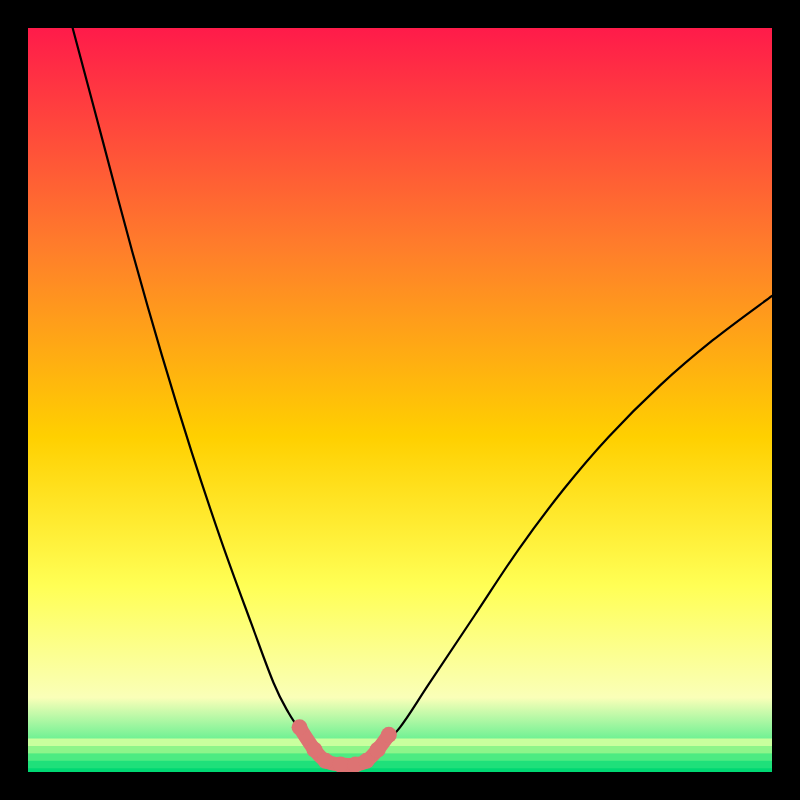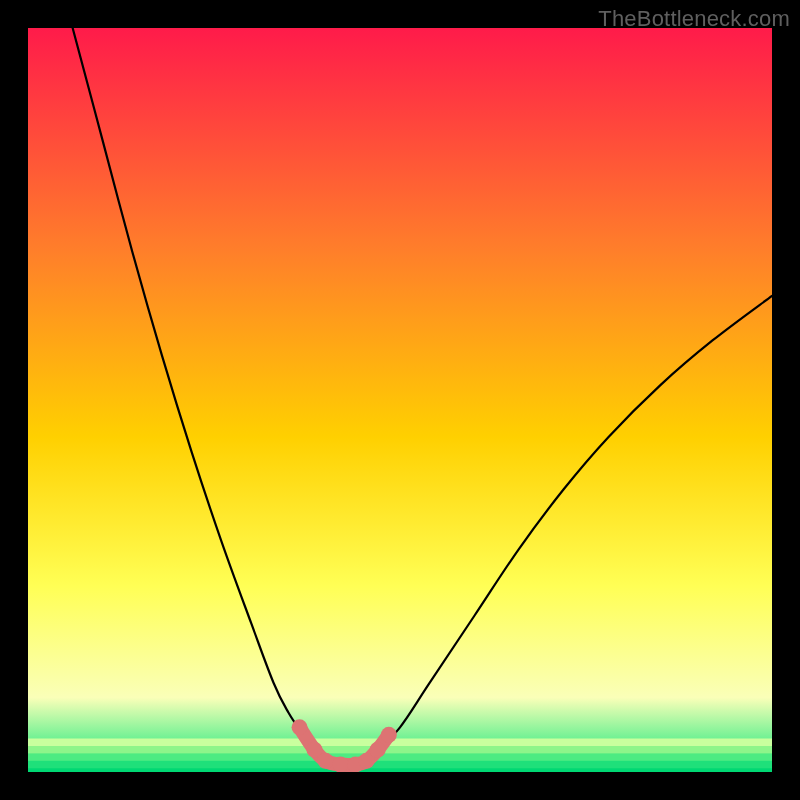--- a/index.html
+++ b/index.html
@@ -26,21 +26,20 @@
     top: 28px;
     width: 744px;
     height: 744px;
   }
   svg { display: block; }
 </style>
 </head>
 <body>
 
 <div class="outer">
-  <div class="watermark">TheBottleneck.com</div>
   <div class="plot">
     <svg id="chart-svg" width="744" height="744" viewBox="0 0 744 744">
       <defs>
         <linearGradient id="bgGrad" x1="0" y1="0" x2="0" y2="1">
           <stop id="g0" offset="0%" stop-color="#ff1b4a"></stop>
           <stop id="g1" offset="30%" stop-color="#ff7f2a"></stop>
           <stop id="g2" offset="55%" stop-color="#ffd000"></stop>
           <stop id="g3" offset="75%" stop-color="#ffff55"></stop>
           <stop id="g4" offset="90%" stop-color="#faffb8"></stop>
           <stop id="g5" offset="100%" stop-color="#00e676"></stop>

